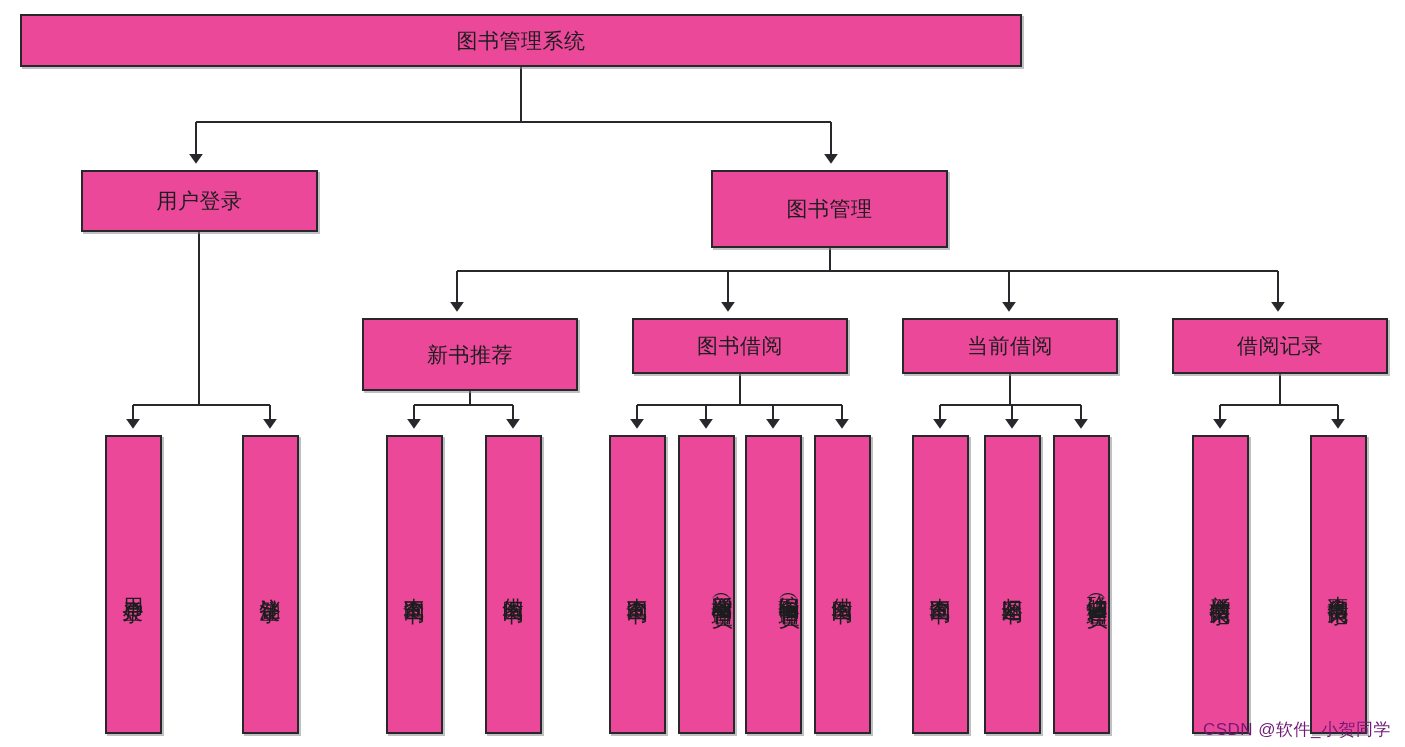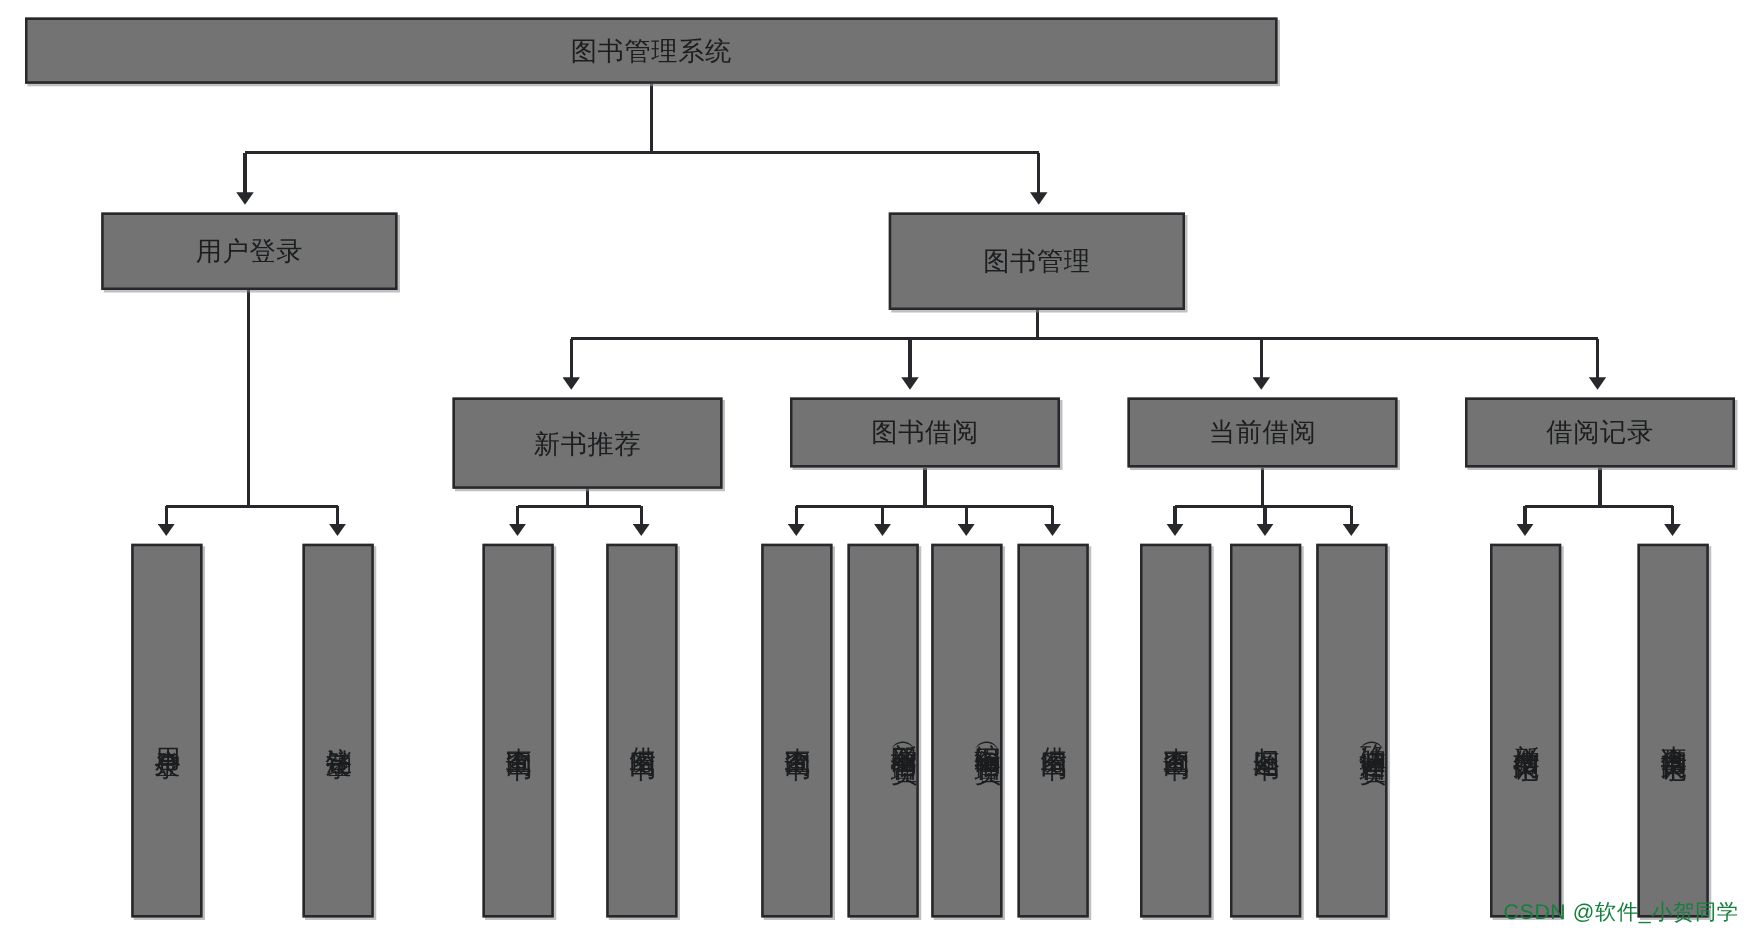--- a/index.html
+++ b/index.html
@@ -18,21 +18,21 @@
     position: absolute;
     left: 0;
     top: 0;
     width: 1405px;
     height: 747px;
   }
   .node-box {
     position: absolute;
     box-sizing: border-box;
     border: 2px solid #26282b;
-    background: #737373;
+    background: #ec4899;
     box-shadow: 2px 2px 0 rgba(140,140,145,0.55);
   }
   .node-label-h {
     position: absolute;
     left: 0; right: 0; top: 0; bottom: 0;
     display: flex;
     align-items: center;
     justify-content: center;
     font-size: 21px;
     color: #1b1d1f;
@@ -64,21 +64,21 @@
     top: 0;
     width: 1405px;
     height: 747px;
     pointer-events: none;
   }
   #watermark {
     position: absolute;
     right: 14px;
     bottom: 6px;
     font-size: 17px;
-    color: #15803d;
+    color: #701a75;
     letter-spacing: 0.5px;
     white-space: nowrap;
   }
 </style>
 </head>
 <body>
 
 <div id="diagram-root">
 
   <svg id="connector-layer" viewBox="0 0 1405 747" width="1405" height="747" xmlns="http://www.w3.org/2000/svg">

